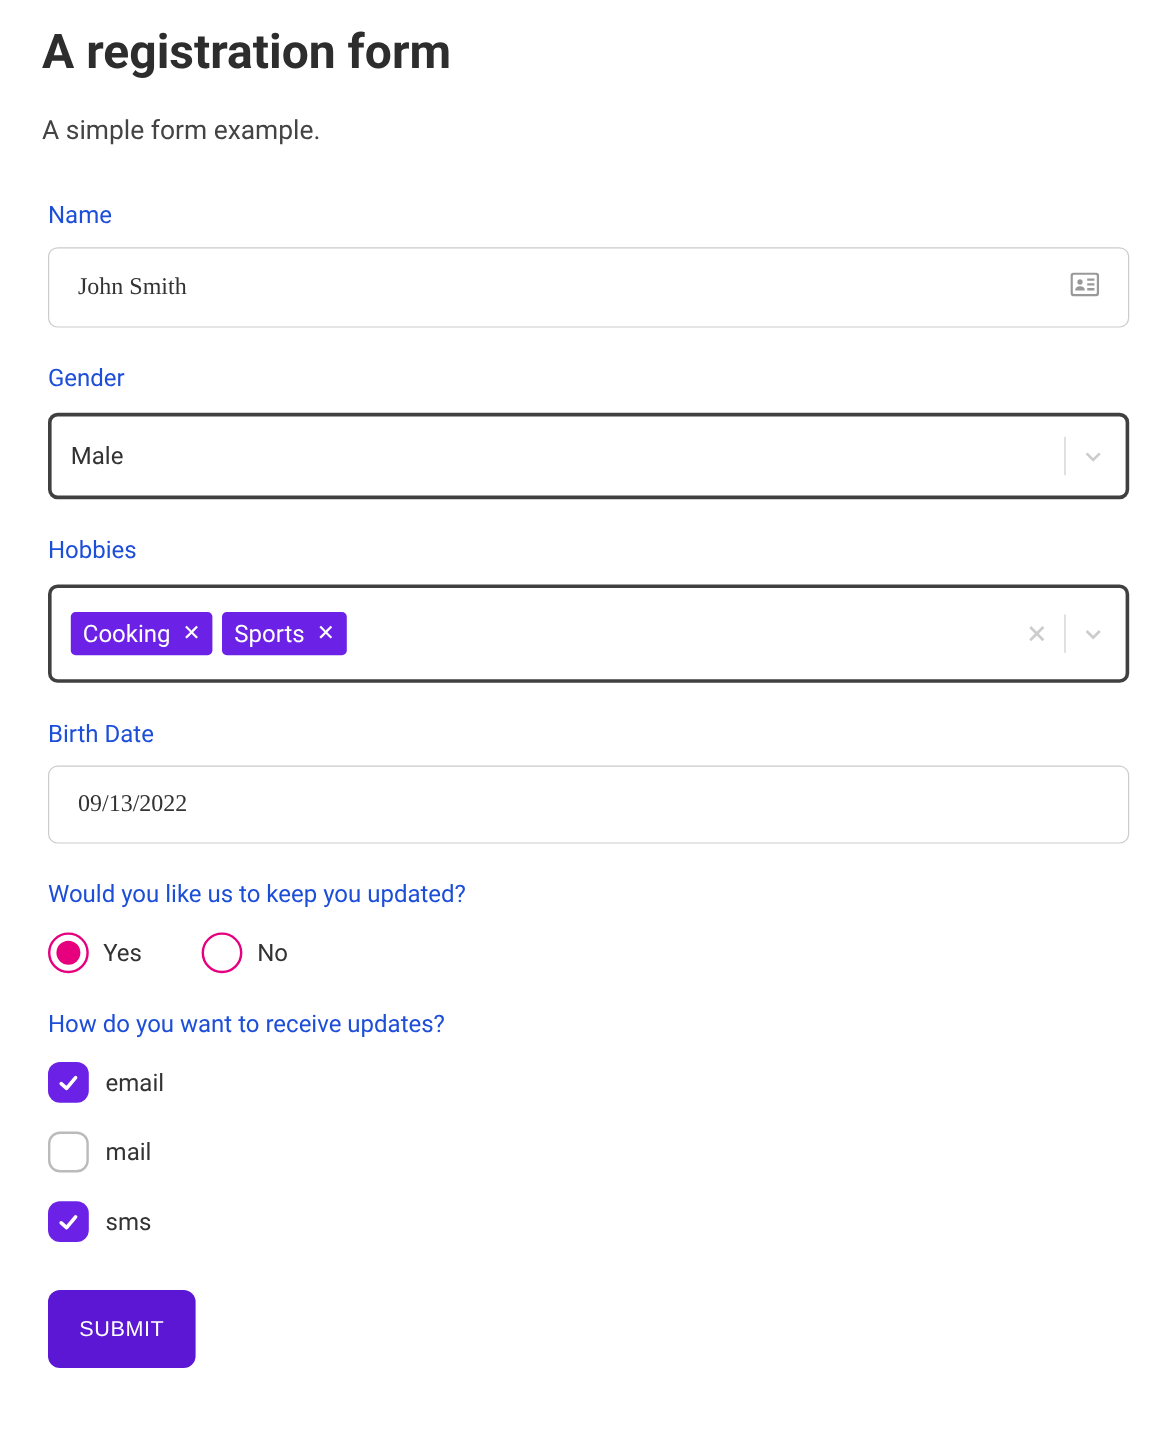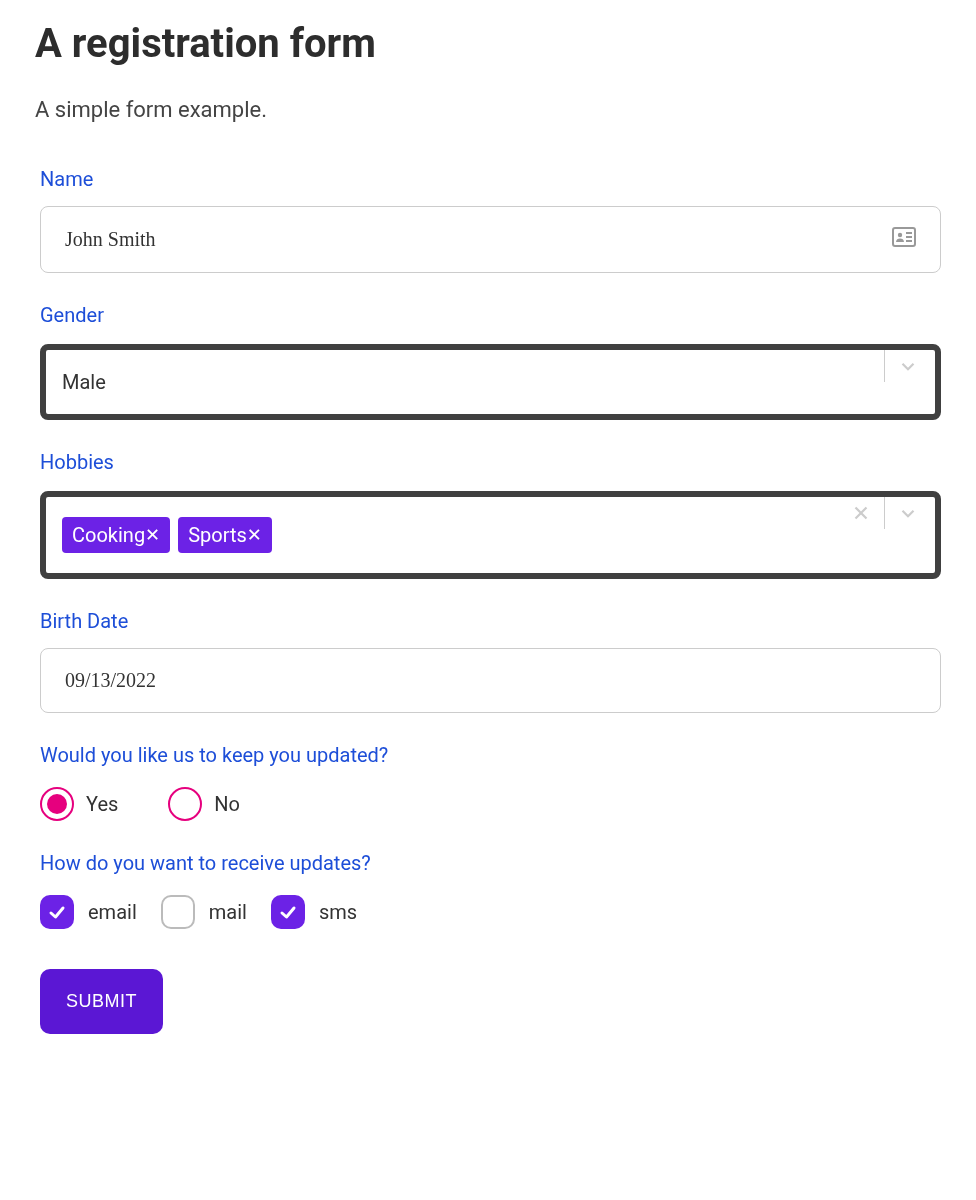--- a/index.html
+++ b/index.html
@@ -56,25 +56,25 @@
       flex: 1;
       background: transparent;
       font-family: Liberation Serif, serif;
     }
     .input-icon {
       color: #999;
       flex-shrink: 0;
     }
     .select-control {
       width: 100%;
-      border: 6px solid #404040;
+      border: 3px solid #404040;
       border-radius: 8px;
       background: #fff;
       display: flex;
-      align-items: flex-start;
+      align-items: center;
       min-height: 72px;
       margin-top: 17px;
     }
     .select-value {
       flex: 1;
       padding: 20px 24px 20px 16px;
       font-size: 20px;
       color: #333;
       display: flex;
       align-items: center;
@@ -98,20 +98,21 @@
       align-items: center;
     }
     .tag {
       display: inline-flex;
       align-items: center;
       background: #6c22e6;
       color: #fff;
       border-radius: 4px;
       padding: 6px 10px;
       font-size: 20px;
+      gap: 10px;
     }
     .tag-remove {
       font-size: 18px;
       cursor: pointer;
       line-height: 1;
     }
     .radio-group {
       display: flex;
       gap: 50px;
       margin-top: 20px;
@@ -136,21 +137,21 @@
       width: 20px;
       height: 20px;
       background: #e6007e;
       border-radius: 50%;
     }
     .radio-label {
       font-size: 20px;
     }
     .checkbox-group {
       display: flex;
-      flex-direction: row;
+      flex-direction: column;
       gap: 24px;
       margin-top: 20px;
     }
     .checkbox-option {
       display: flex;
       align-items: center;
       gap: 14px;
       cursor: pointer;
     }
     .checkbox-box {

